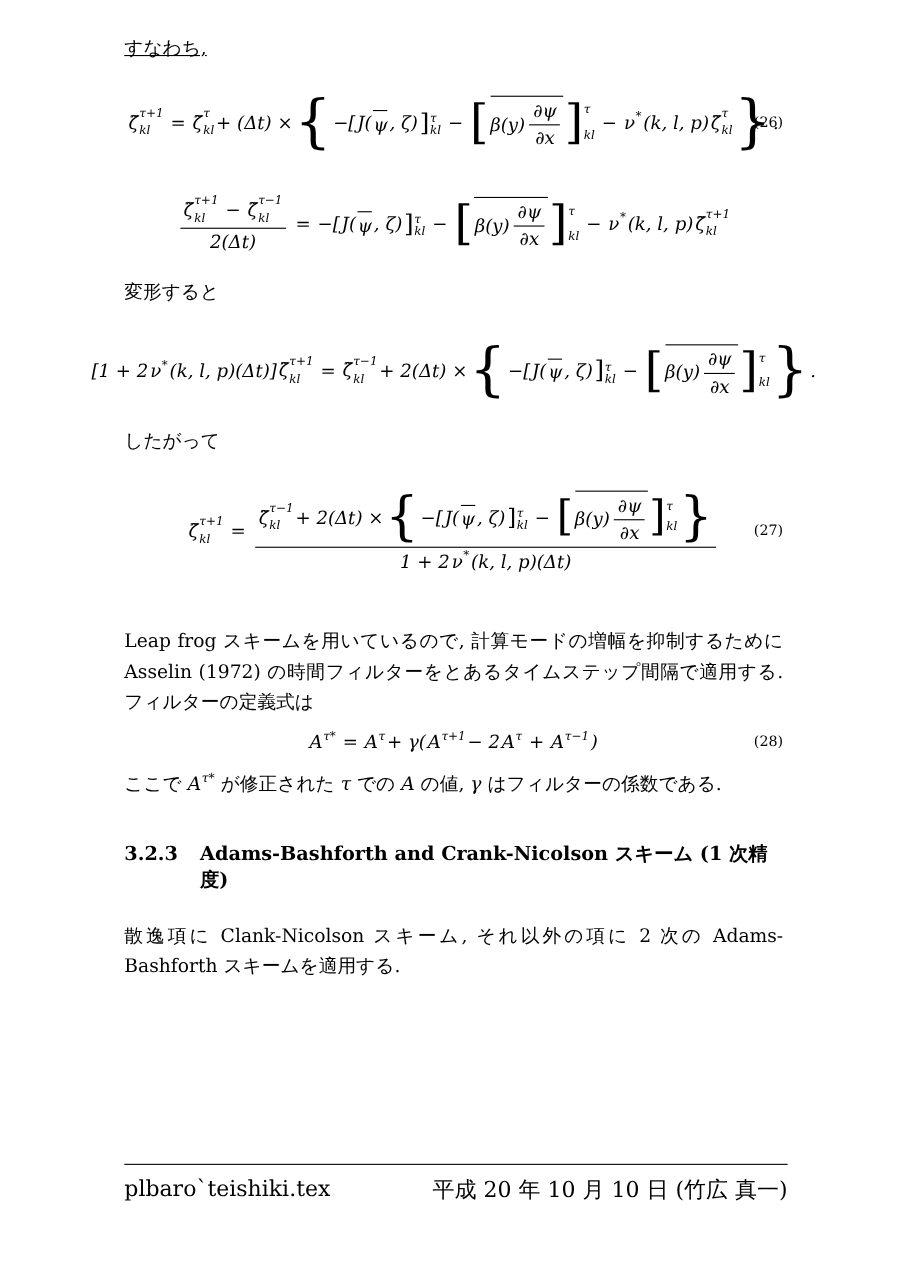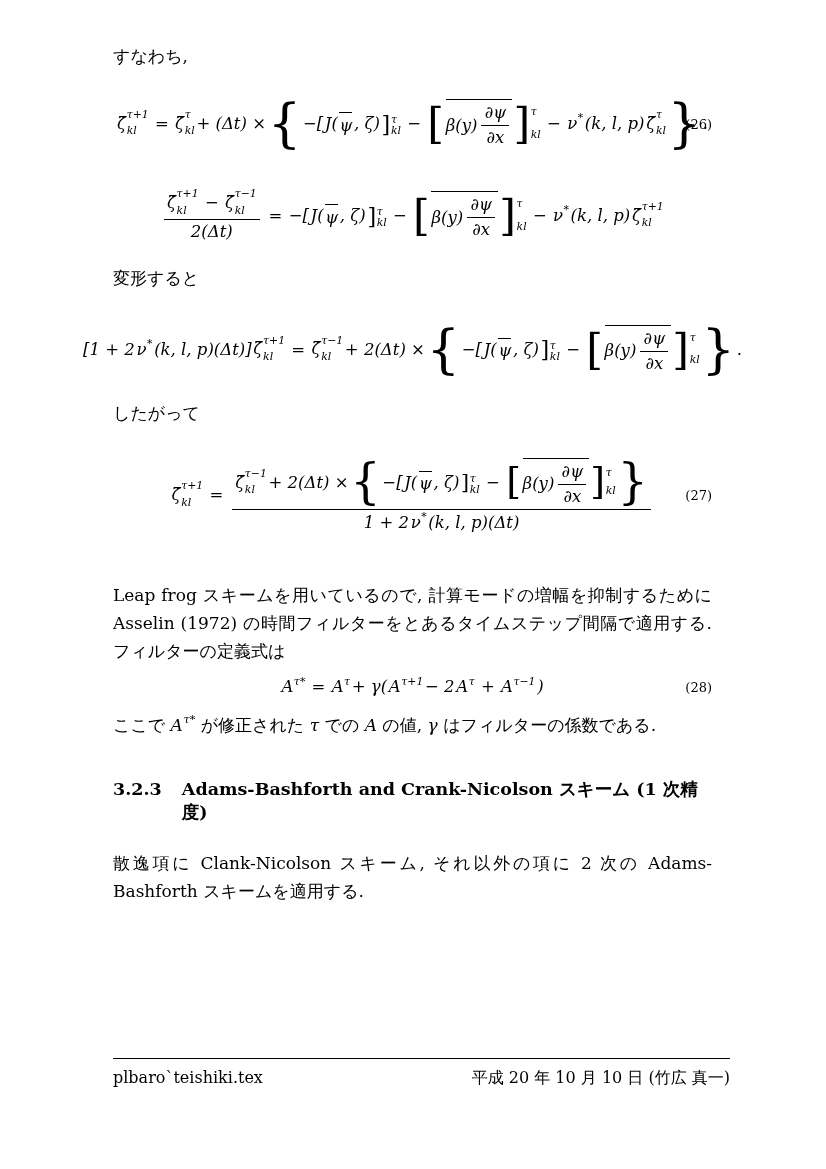--- a/index.html
+++ b/index.html
@@ -9,21 +9,21 @@
   }
   
   .pagehead{
     margin:84px 114px 0 113px;border-bottom:1.6px solid #000;padding-bottom:5px;
     display:flex;align-items:baseline;font-weight:700;font-size:17px;line-height:1.25;
   }
   .ph-left{margin-right:2.1em;}
   .ph-right{margin-left:auto;}
   .content{margin:0 114px 0 113px;}
   .para{margin:0;text-align:justify;font-size:17px;line-height:1.63;}
-  .leadin{margin-top:43px;}
+  .leadin{margin-top:31px;text-decoration:underline;}
   .subsect{display:flex;margin:38px 0 27px 0;font-size:17.5px;font-weight:700;line-height:1.3;}
   .subsect .snum{margin-right:1.15em;}
   
   .eq{position:relative;display:flex;justify-content:center;align-items:center;font-size:16.5px;}
   .eqnum{position:absolute;right:0;top:50%;transform:translateY(-50%);font-style:normal;font-size:13px;}
   .eqrow{display:flex;align-items:center;column-gap:0.1em;line-height:1.2;flex-wrap:nowrap;}
   .inlineline{display:flex;align-items:center;column-gap:0;justify-content:flex-start;font-size:17px;line-height:1.63;}
   .tok{white-space:pre;}
   .mi{font-style:italic;}
   .mt{font-style:normal;}
@@ -33,22 +33,22 @@
   .supo{font-size:0.66em;position:relative;top:-0.55em;margin-left:0.05em;}
   .frac{display:inline-flex;flex-direction:column;align-items:center;margin:0 0.14em;}
   .num{border-bottom:1.1px solid #000;padding:0 0.2em 0.14em 0.2em;display:flex;align-items:center;justify-content:center;column-gap:0.1em;}
   .den{padding-top:0.14em;display:flex;align-items:center;justify-content:center;column-gap:0.1em;}
   .ovl{display:inline-flex;align-items:center;border-top:1.1px solid #000;padding-top:0.18em;column-gap:0.1em;}
   .bigw{display:inline-flex;align-items:center;}
   .bigd{line-height:1;font-weight:400;}
   .bstack{display:inline-flex;flex-direction:column;justify-content:space-between;font-size:0.66em;line-height:1;margin-left:0.06em;font-style:italic;}
   
   .pagefoot{
-    position:absolute;left:113px;right:96px;top:1058px;border-top:1.4px solid #000;
-    padding-top:9px;display:flex;justify-content:space-between;font-size:16px;
+    position:absolute;left:113px;right:110px;top:1058px;border-top:1.4px solid #000;
+    padding-top:9px;display:flex;justify-content:space-between;font-size:20px;
   }
   
   .sp-eq26{margin:10px 0 0 0;min-height:86px;}
   .sp-p322{margin:0;}
   .sp-elf{margin:12px 0 0 0;min-height:74px;}
   .sp-henkei{margin:12px 0 18px 0;}
   .sp-elf2{margin:12px 0 0 0;min-height:78px;}
   .sp-shita{margin:12px 0 0 0;}
   .sp-e27{margin:8px 0 0 0;min-height:118px;}
   .sp-asselin{margin:28px 0 0 0;}

